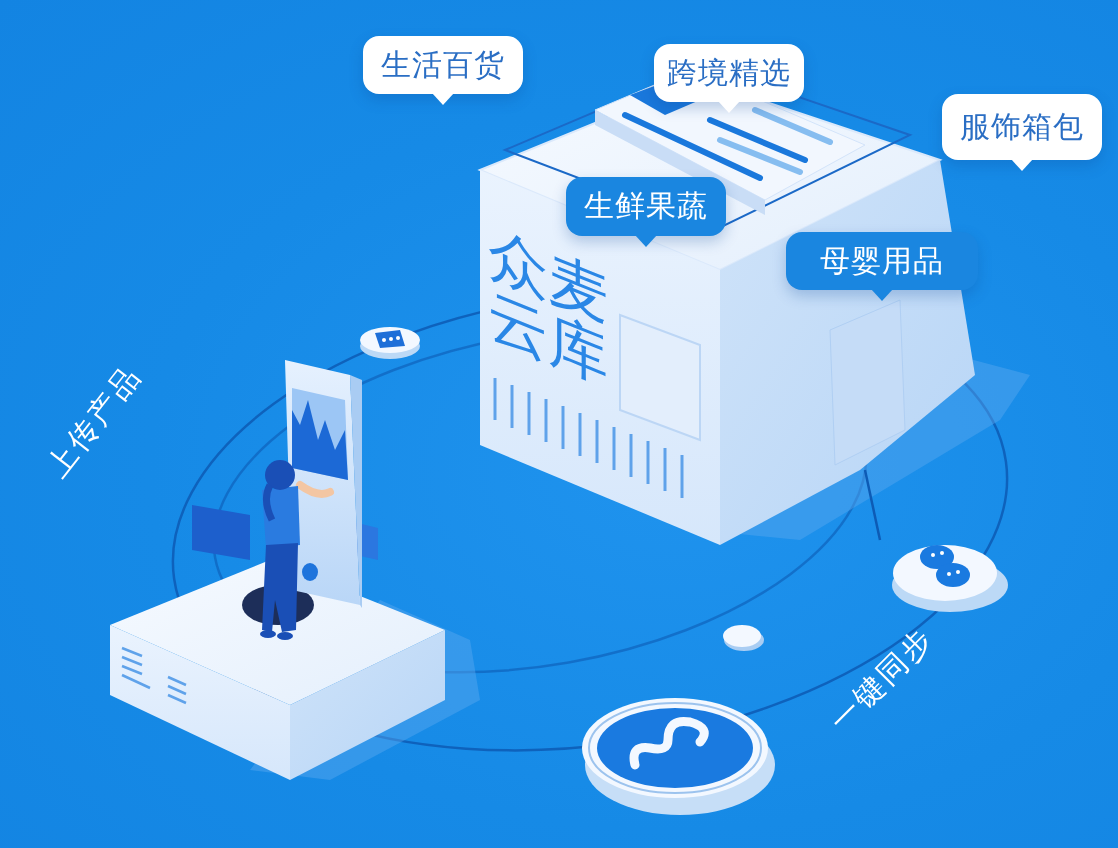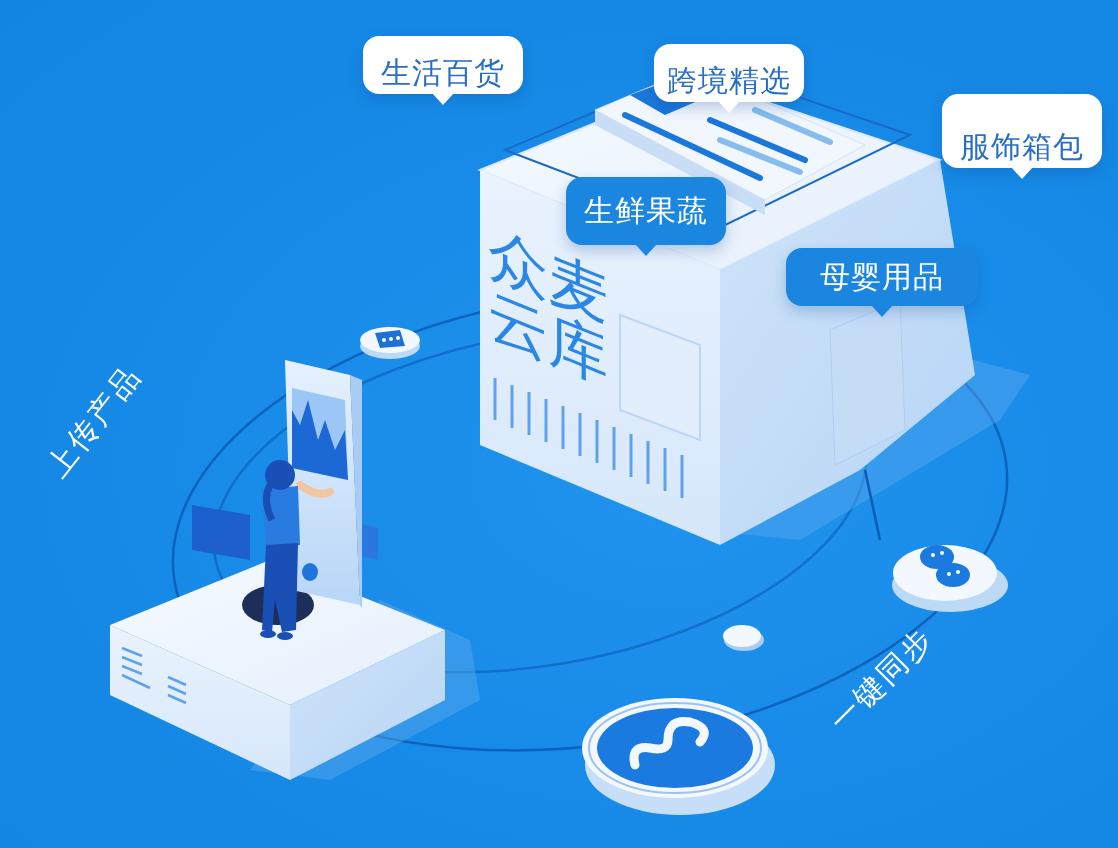--- a/index.html
+++ b/index.html
@@ -4,21 +4,21 @@
 <style>
   html,body{margin:0;padding:0;}
   body{width:1118px;height:848px;overflow:hidden;background:#1a8ce8;font-family:"DejaVu Sans","Liberation Sans",sans-serif;}
   .scene{position:relative;width:1118px;height:848px;overflow:hidden;
     background:radial-gradient(ellipse at 60% 55%, #1f93ee 0%, #168ae6 55%, #1384e2 100%);}
   svg.art{position:absolute;left:0;top:0;}
   .bubble{position:absolute;border-radius:16px;font-size:30px;letter-spacing:1px;
     display:flex;align-items:center;justify-content:center;box-sizing:border-box;white-space:nowrap;}
   .bubble::after{content:"";position:absolute;left:50%;bottom:-11px;margin-left:-11px;
     border-left:11px solid transparent;border-right:11px solid transparent;border-top:12px solid var(--bg);}
-  .bubble.white{--bg:#ffffff;background:#ffffff;color:#2a6ec4;box-shadow:0 6px 14px rgba(10,70,150,0.25);align-items:flex-end;}
+  .bubble.white{--bg:#ffffff;background:#ffffff;color:#2a6ec4;box-shadow:0 6px 14px rgba(10,70,150,0.25);}
   .bubble.blue{--bg:#1a86e0;background:#1a86e0;color:#ffffff;box-shadow:0 6px 14px rgba(10,70,150,0.25);}
   .rot-label{position:absolute;color:#ffffff;font-size:30px;letter-spacing:3px;white-space:nowrap;transform-origin:left bottom;}
   .brand{position:absolute;color:#2a87e6;font-size:60px;line-height:62px;font-weight:300;
     transform:skewY(22deg);transform-origin:left top;}
 </style>
 </head>
 <body>
 
 <div class="scene">
 
@@ -159,25 +159,25 @@
     <div>众麦</div>
     <div>云库</div>
   </div>
 
   <div class="bubble white" style="left:363px;top:36px;width:160px;height:58px;">
     <span>生活百货</span>
   </div>
   <div class="bubble white" style="left:654px;top:44px;width:150px;height:58px;">
     <span>跨境精选</span>
   </div>
-  <div class="bubble white" style="left:942px;top:94px;width:160px;height:74px;">
+  <div class="bubble white" style="left:942px;top:94px;width:160px;height:66px;">
     <span>服饰箱包</span>
   </div>
-  <div class="bubble blue" style="left:566px;top:177px;width:160px;height:68px;">
+  <div class="bubble blue" style="left:566px;top:177px;width:160px;height:59px;">
     <span>生鲜果蔬</span>
   </div>
-  <div class="bubble blue" style="left:786px;top:248px;width:192px;height:58px;align-items:center;">
+  <div class="bubble blue" style="left:786px;top:232px;width:192px;height:58px;align-items:center;">
     <span>母婴用品</span>
   </div>
 
   <div class="rot-label" style="left:70px;top:445px;transform:rotate(-52deg);">上传产品</div>
   <div class="rot-label" style="left:850px;top:700px;transform:rotate(-45deg);">一键同步</div>
 </div>
 
 </body></html>

